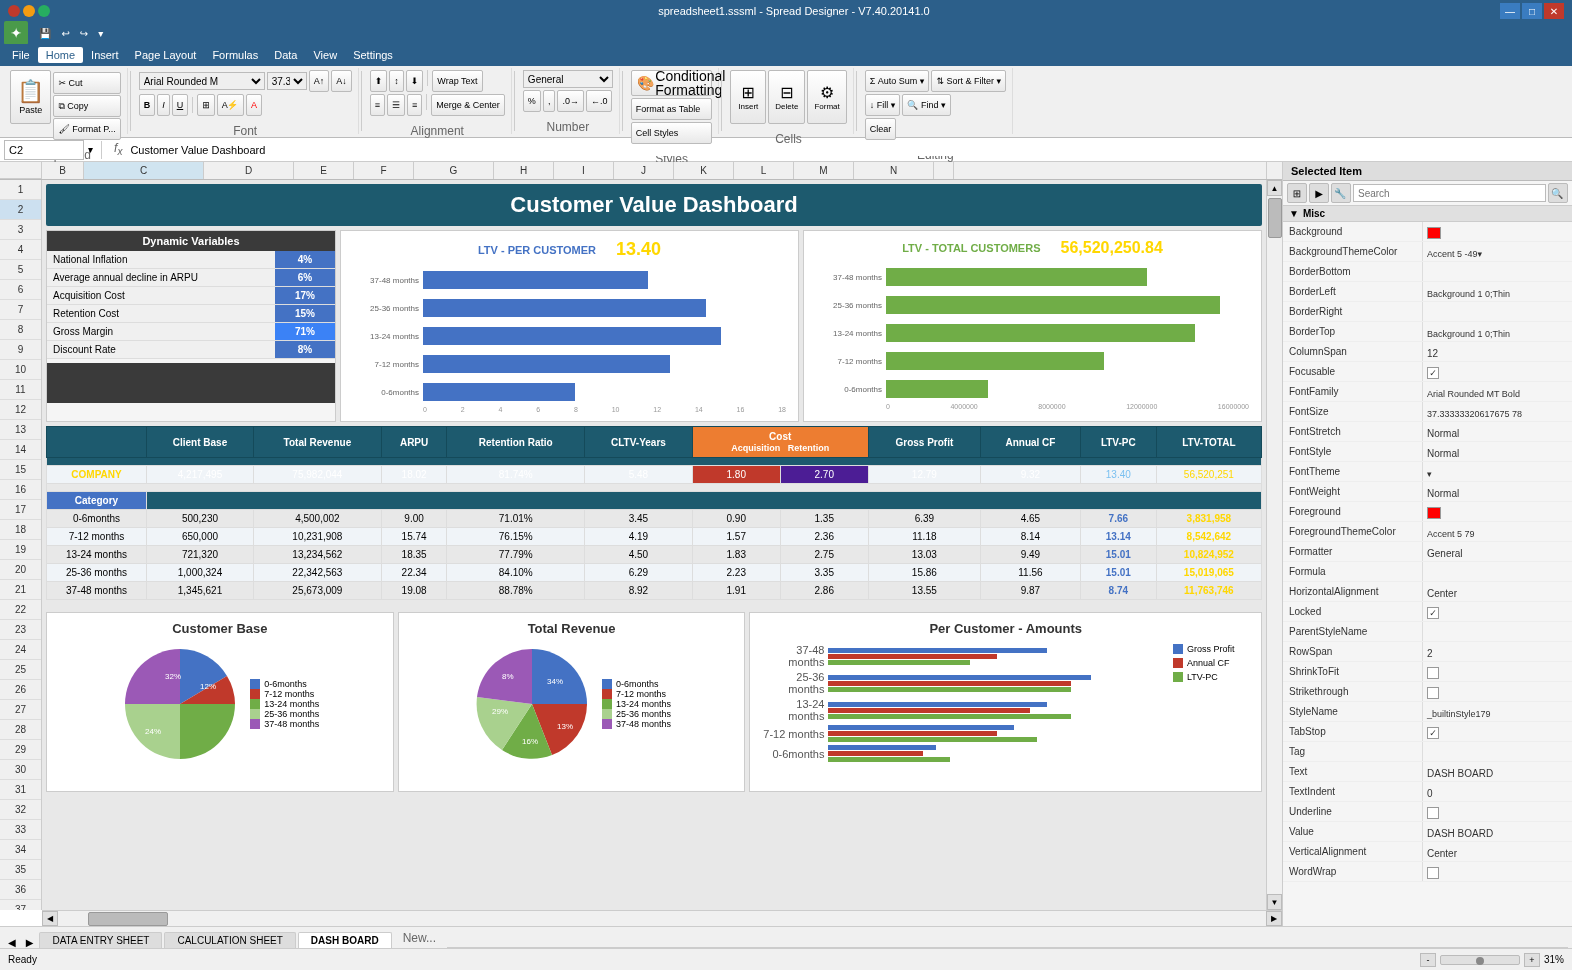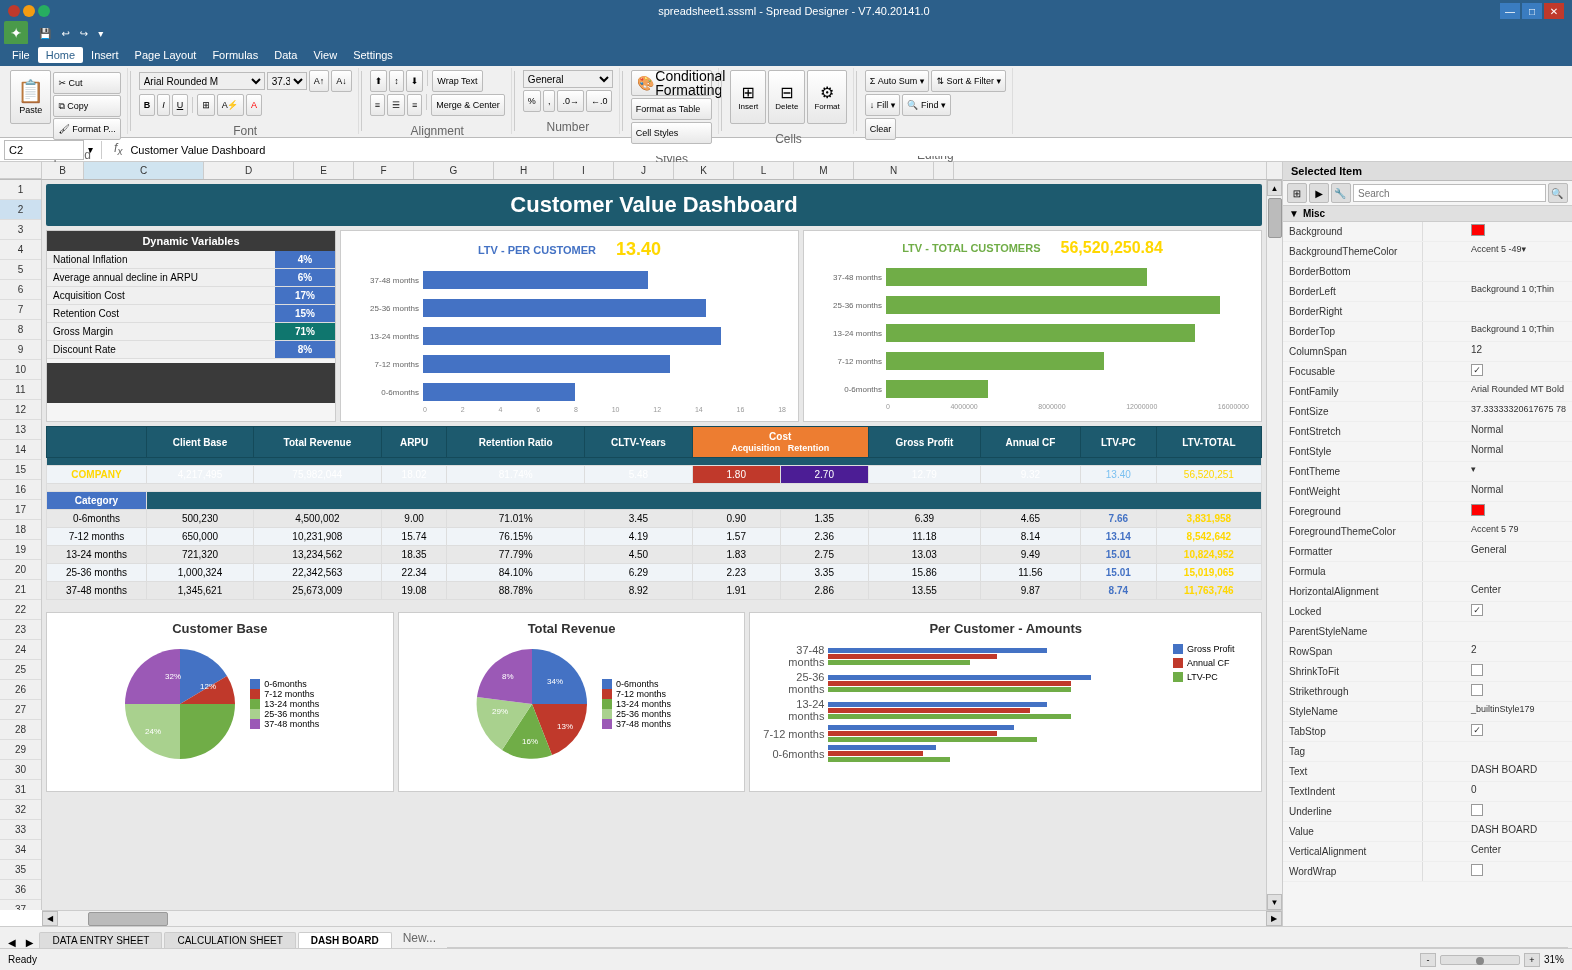--- a/index.html
+++ b/index.html
@@ -50,21 +50,21 @@
     
     
     #right-panel { width: 290px; background: #f5f5f5; border-left: 1px solid #ccc; display: flex; flex-direction: column; overflow: hidden; }
     #selected-item-header { background: #ddd; padding: 3px 8px; font-weight: bold; font-size: 11px; border-bottom: 1px solid #bbb; }
     #panel-toolbar { display: flex; align-items: center; padding: 2px 4px; border-bottom: 1px solid #ccc; gap: 2px; }
     #panel-search { flex: 1; border: 1px solid #bbb; padding: 1px 4px; font-size: 10px; height: 18px; }
     #properties-list { flex: 1; overflow-y: auto; }
     .prop-group-header { background: #e0e0e0; padding: 2px 6px; font-weight: bold; font-size: 10px; border-bottom: 1px solid #ccc; display: flex; align-items: center; gap: 4px; }
     .prop-row { display: flex; border-bottom: 1px solid #eee; height: 20px; }
     .prop-name { width: 140px; padding: 2px 6px; font-size: 10px; background: #f5f5f5; border-right: 1px solid #ddd; display: flex; align-items: center; color: #333; }
-    .prop-value { flex: 1; padding: 2px 4px; font-size: 10px; display: flex; align-items: flex-start; color: #333; overflow: hidden; margin-left: 44px; }
+    .prop-value { flex: 1; padding: 2px 4px; font-size: 10px; display: flex; align-items: flex-end; color: #333; overflow: hidden; }
     .color-swatch { width: 14px; height: 12px; border: 1px solid #999; display: inline-block; margin-right: 3px; }
     .checkbox-icon { width: 12px; height: 12px; border: 1px solid #999; background: white; display: inline-flex; align-items: center; justify-content: center; font-size: 8px; }
     .checked::after { content: '✓'; font-size: 9px; }
     
     
     #tab-bar { height: 22px; background: #f0f0f0; border-top: 1px solid #ccc; display: flex; align-items: flex-end; padding: 0 4px; gap: 2px; }
     .sheet-tab { padding: 2px 12px; border: 1px solid #ccc; border-bottom: none; background: #ddd; cursor: pointer; font-size: 10px; border-radius: 2px 2px 0 0; }
     .sheet-tab.active { background: white; font-weight: bold; }
     .sheet-tab-new { padding: 2px 8px; border: 1px solid transparent; cursor: pointer; font-size: 12px; color: #666; }
     
@@ -77,21 +77,21 @@
     .dash-title { background: #1d5a6e; color: white; text-align: center; padding: 8px; font-size: 22px; font-weight: bold; margin-bottom: 4px; border-radius: 2px; }
     .dash-row { display: flex; gap: 4px; margin-bottom: 4px; }
     
     
     .variables-box { width: 290px; background: #f5f5f5; border: 1px solid #ccc; }
     .variables-title { background: #3a3a3a; color: white; text-align: center; padding: 4px; font-weight: bold; font-size: 11px; }
     .var-row { display: flex; border-bottom: 1px solid #ddd; }
     .var-name { flex: 1; padding: 3px 6px; font-size: 10px; background: #f0f0f0; }
     .var-value { width: 60px; padding: 3px 6px; font-size: 10px; text-align: center; font-weight: bold; }
     .var-value.blue-bg { background: #4472c4; color: white; }
-    .var-value.green-bg { background: #0f766e; color: white; }
+    .var-value.green-bg { background: #3b82f6; color: white; }
     .dark-box { background: #3a3a3a; height: 40px; margin-top: 4px; }
     .bar-row { display: flex; align-items: center; height: 28px; }
     .bar-label { width: 70px; font-size: 8px; color: #666; text-align: right; padding-right: 4px; }
     .bar-container { flex: 1; height: 18px; position: relative; }
     .bar-fill { height: 100%; background: #4472c4; }
     .bar-fill-green { background: #70ad47; }
     .chart-x-axis { display: flex; justify-content: space-between; font-size: 7px; color: #999; padding-left: 70px; }
     
     
     .data-table { width: 100%; border-collapse: collapse; font-size: 10px; }

